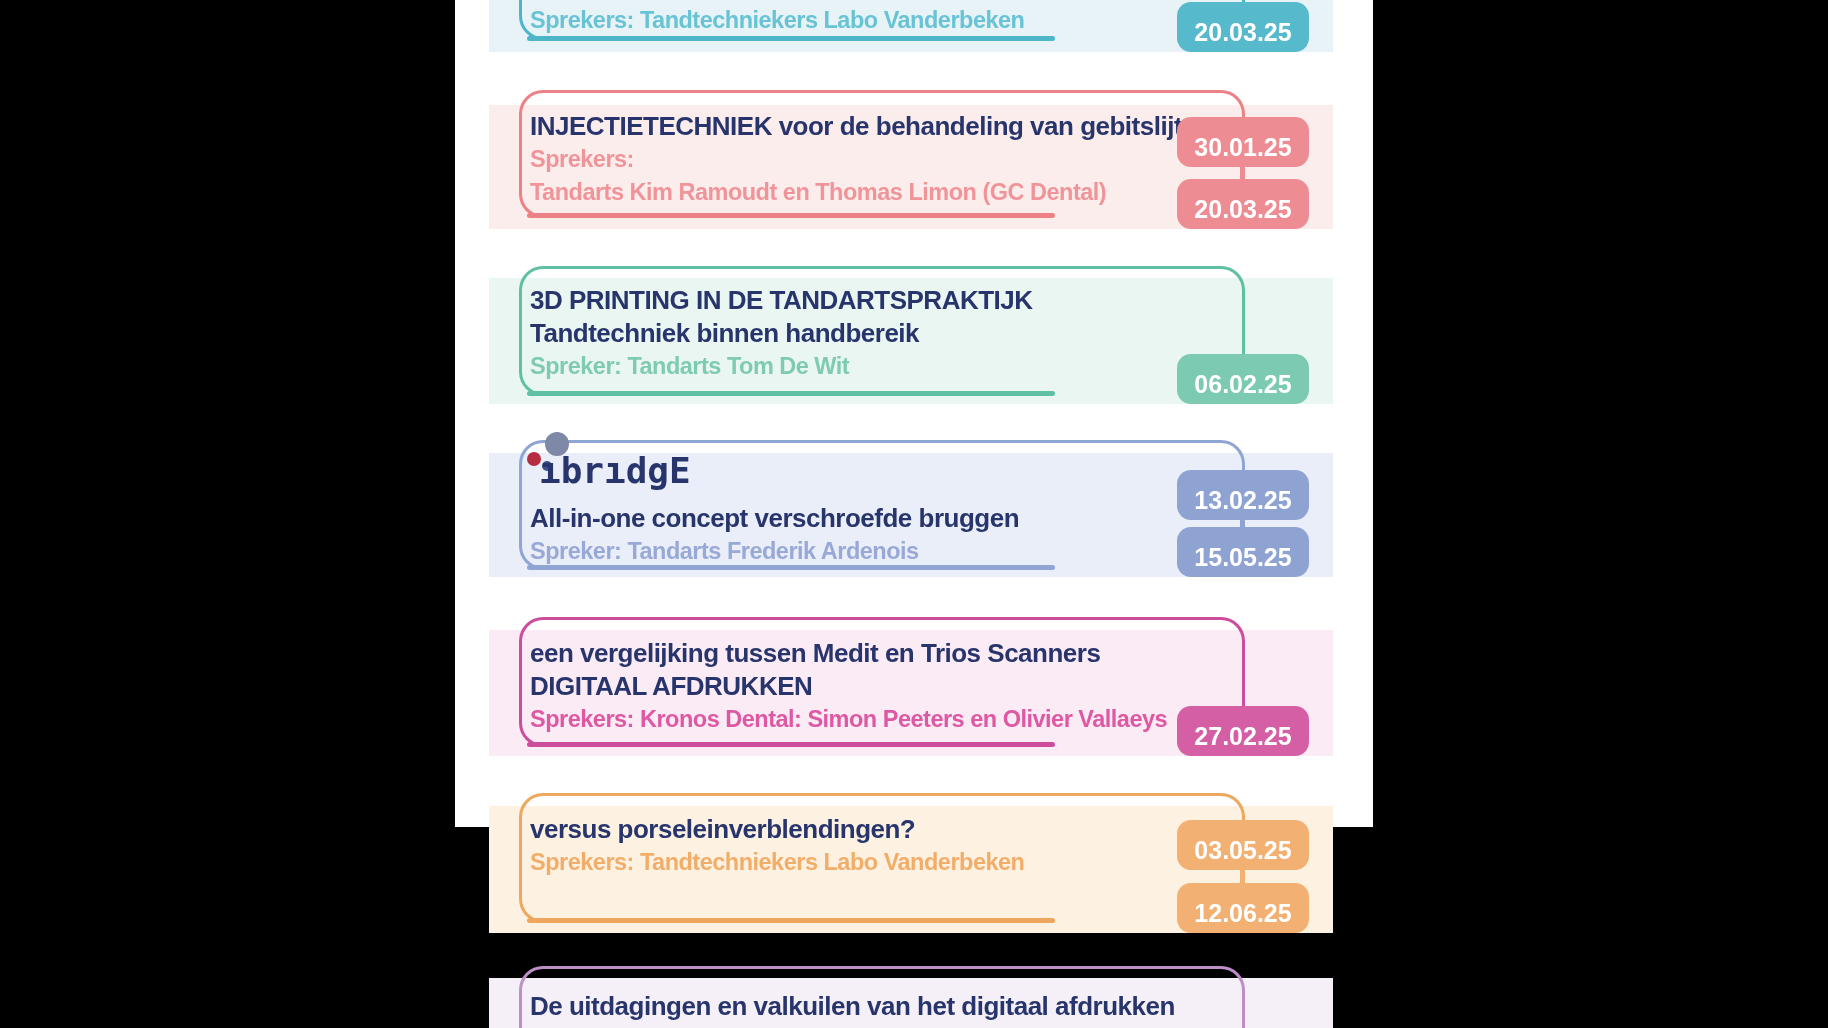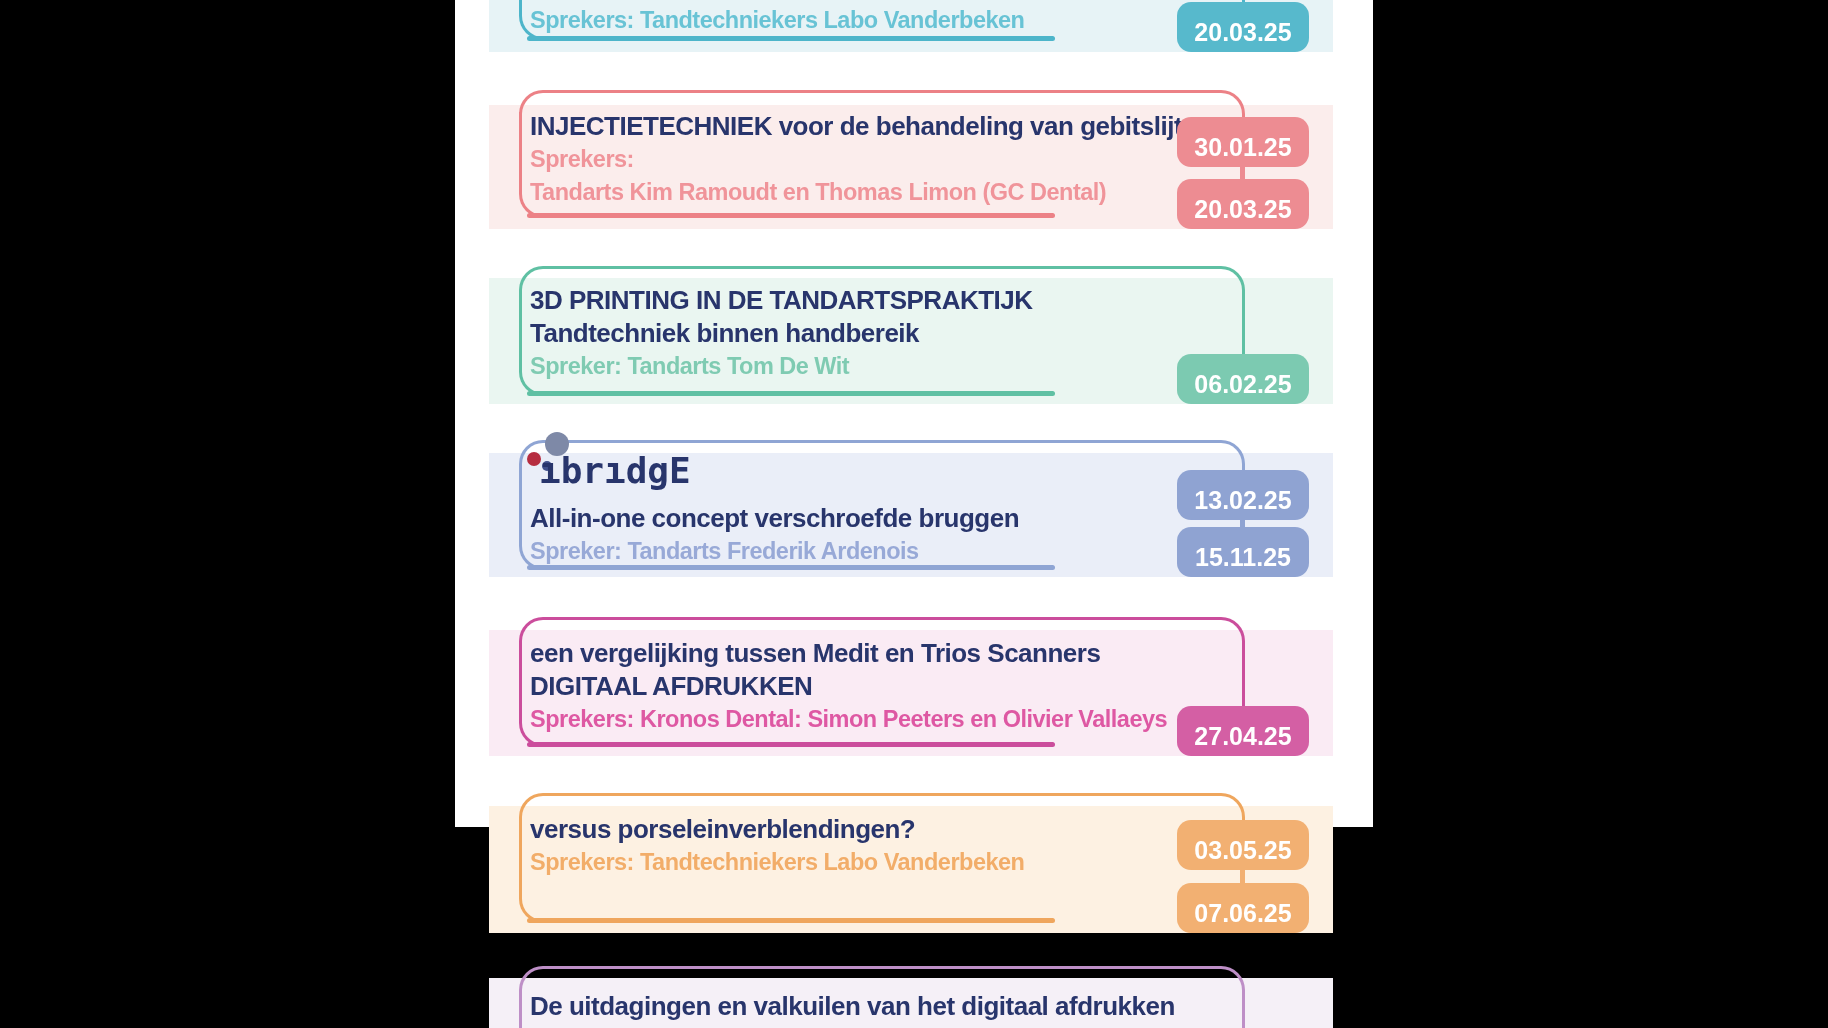--- a/index.html
+++ b/index.html
@@ -109,48 +109,48 @@
       <div class="logo-dot dot-red" style="left:72px;top:452px;width:14px;height:14px"></div>
       <div class="logo-dot dot-big" style="left:90px;top:432px;width:24px;height:24px"></div>
       <div class="logo-dot dot-small" style="left:87px;top:461px;width:10px;height:10px"></div>
       <div class="logo-word" style="left:84px;top:450px">ıbrıdgE</div>
       <div class="textblock" style="top:502px">
         <div class="title">All-in-one concept verschroefde bruggen</div>
         <div class="speaker">Spreker: Tandarts Frederik Ardenois</div>
       </div>
       <div class="badge" style="top:470px">13.02.25</div>
       <div class="badge-link" style="top:520px;height:7px"></div>
-      <div class="badge" style="top:527px">15.11.25</div>
+      <div class="badge" style="top:527px">15.05.25</div>
     </div>
 
     <div class="card" style="--border: #CB4D9C; --badge: #D45FA4; --band: #FAEBF4; --text: #DE58A3; --navy: #28356C;">
       <div class="band" style="top:630px;height:126px"></div>
       <div class="frame-top" style="top:617px;height:89px"></div>
       <div class="frame-left" style="top:641px;height:106px"></div>
       <div class="underline" style="top:742px"></div>
       <div class="textblock" style="top:637px">
         <div class="title">een vergelijking tussen Medit en Trios Scanners</div>
         <div class="title">DIGITAAL AFDRUKKEN</div>
         <div class="speaker">Sprekers: Kronos Dental: Simon Peeters en Olivier Vallaeys</div>
       </div>
-      <div class="badge" style="top:706px">27.04.25</div>
+      <div class="badge" style="top:706px">27.02.25</div>
     </div>
 
     <div class="card" style="--border: #EFA65D; --badge: #F2B072; --band: #FDF1E2; --text: #F2AD69; --navy: #28356C;">
       <div class="band" style="top:806px;height:127px"></div>
       <div class="frame-top" style="top:793px;height:27px"></div>
       <div class="frame-left" style="top:817px;height:106px"></div>
       <div class="underline" style="top:918px"></div>
       <div class="textblock" style="top:813px">
         <div class="title">versus porseleinverblendingen?</div>
         <div class="speaker">Sprekers: Tandtechniekers Labo Vanderbeken</div>
       </div>
       <div class="badge" style="top:820px">03.05.25</div>
       <div class="badge-link" style="top:870px;height:13px"></div>
-      <div class="badge" style="top:883px">07.06.25</div>
+      <div class="badge" style="top:883px">12.06.25</div>
     </div>
 
     <div class="card" style="--border: #BE8FC7; --badge: #BE8FC7; --band: #F5F0F7; --text: #BE8FC7; --navy: #28356C;">
       <div class="band" style="top:978px;height:50px"></div>
       <div class="frame-top" style="top:966px;height:72px"></div>
       <div class="textblock" style="top:990px">
         <div class="title">De uitdagingen en valkuilen van het digitaal afdrukken</div>
       </div>
       <div class="textblock" style="top:1023px">
         <div class="speaker">Sprekers:</div>

